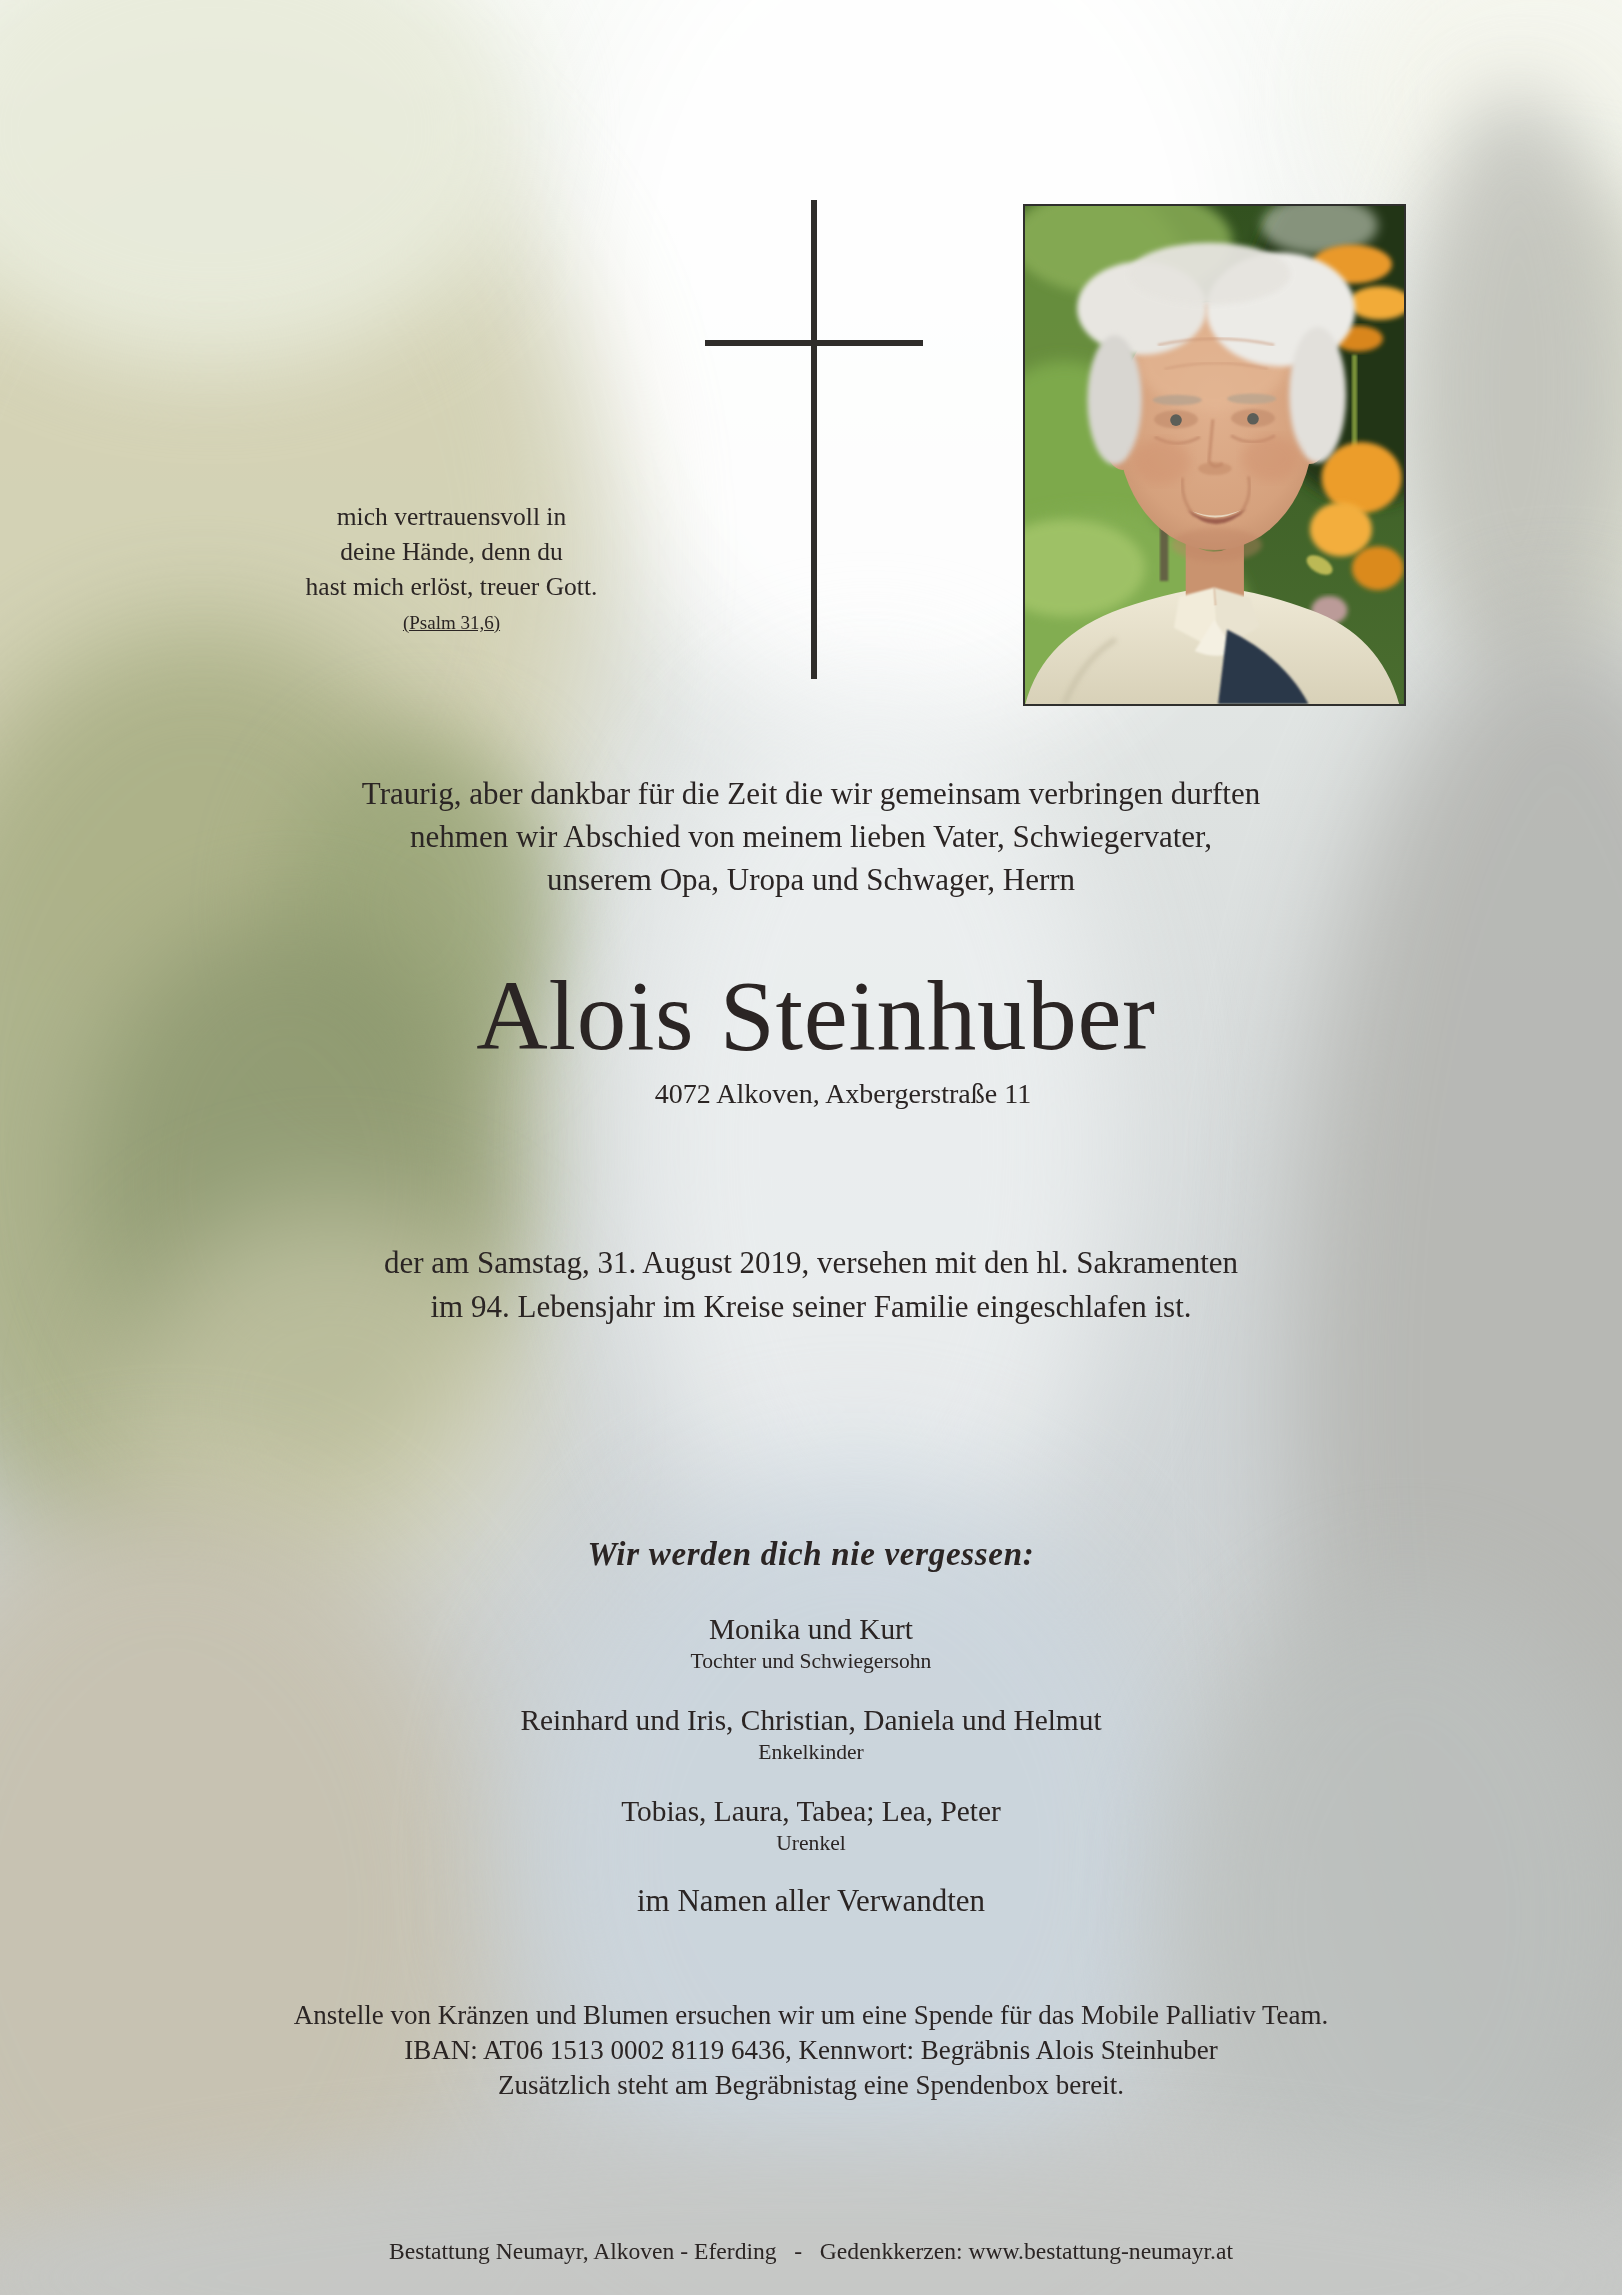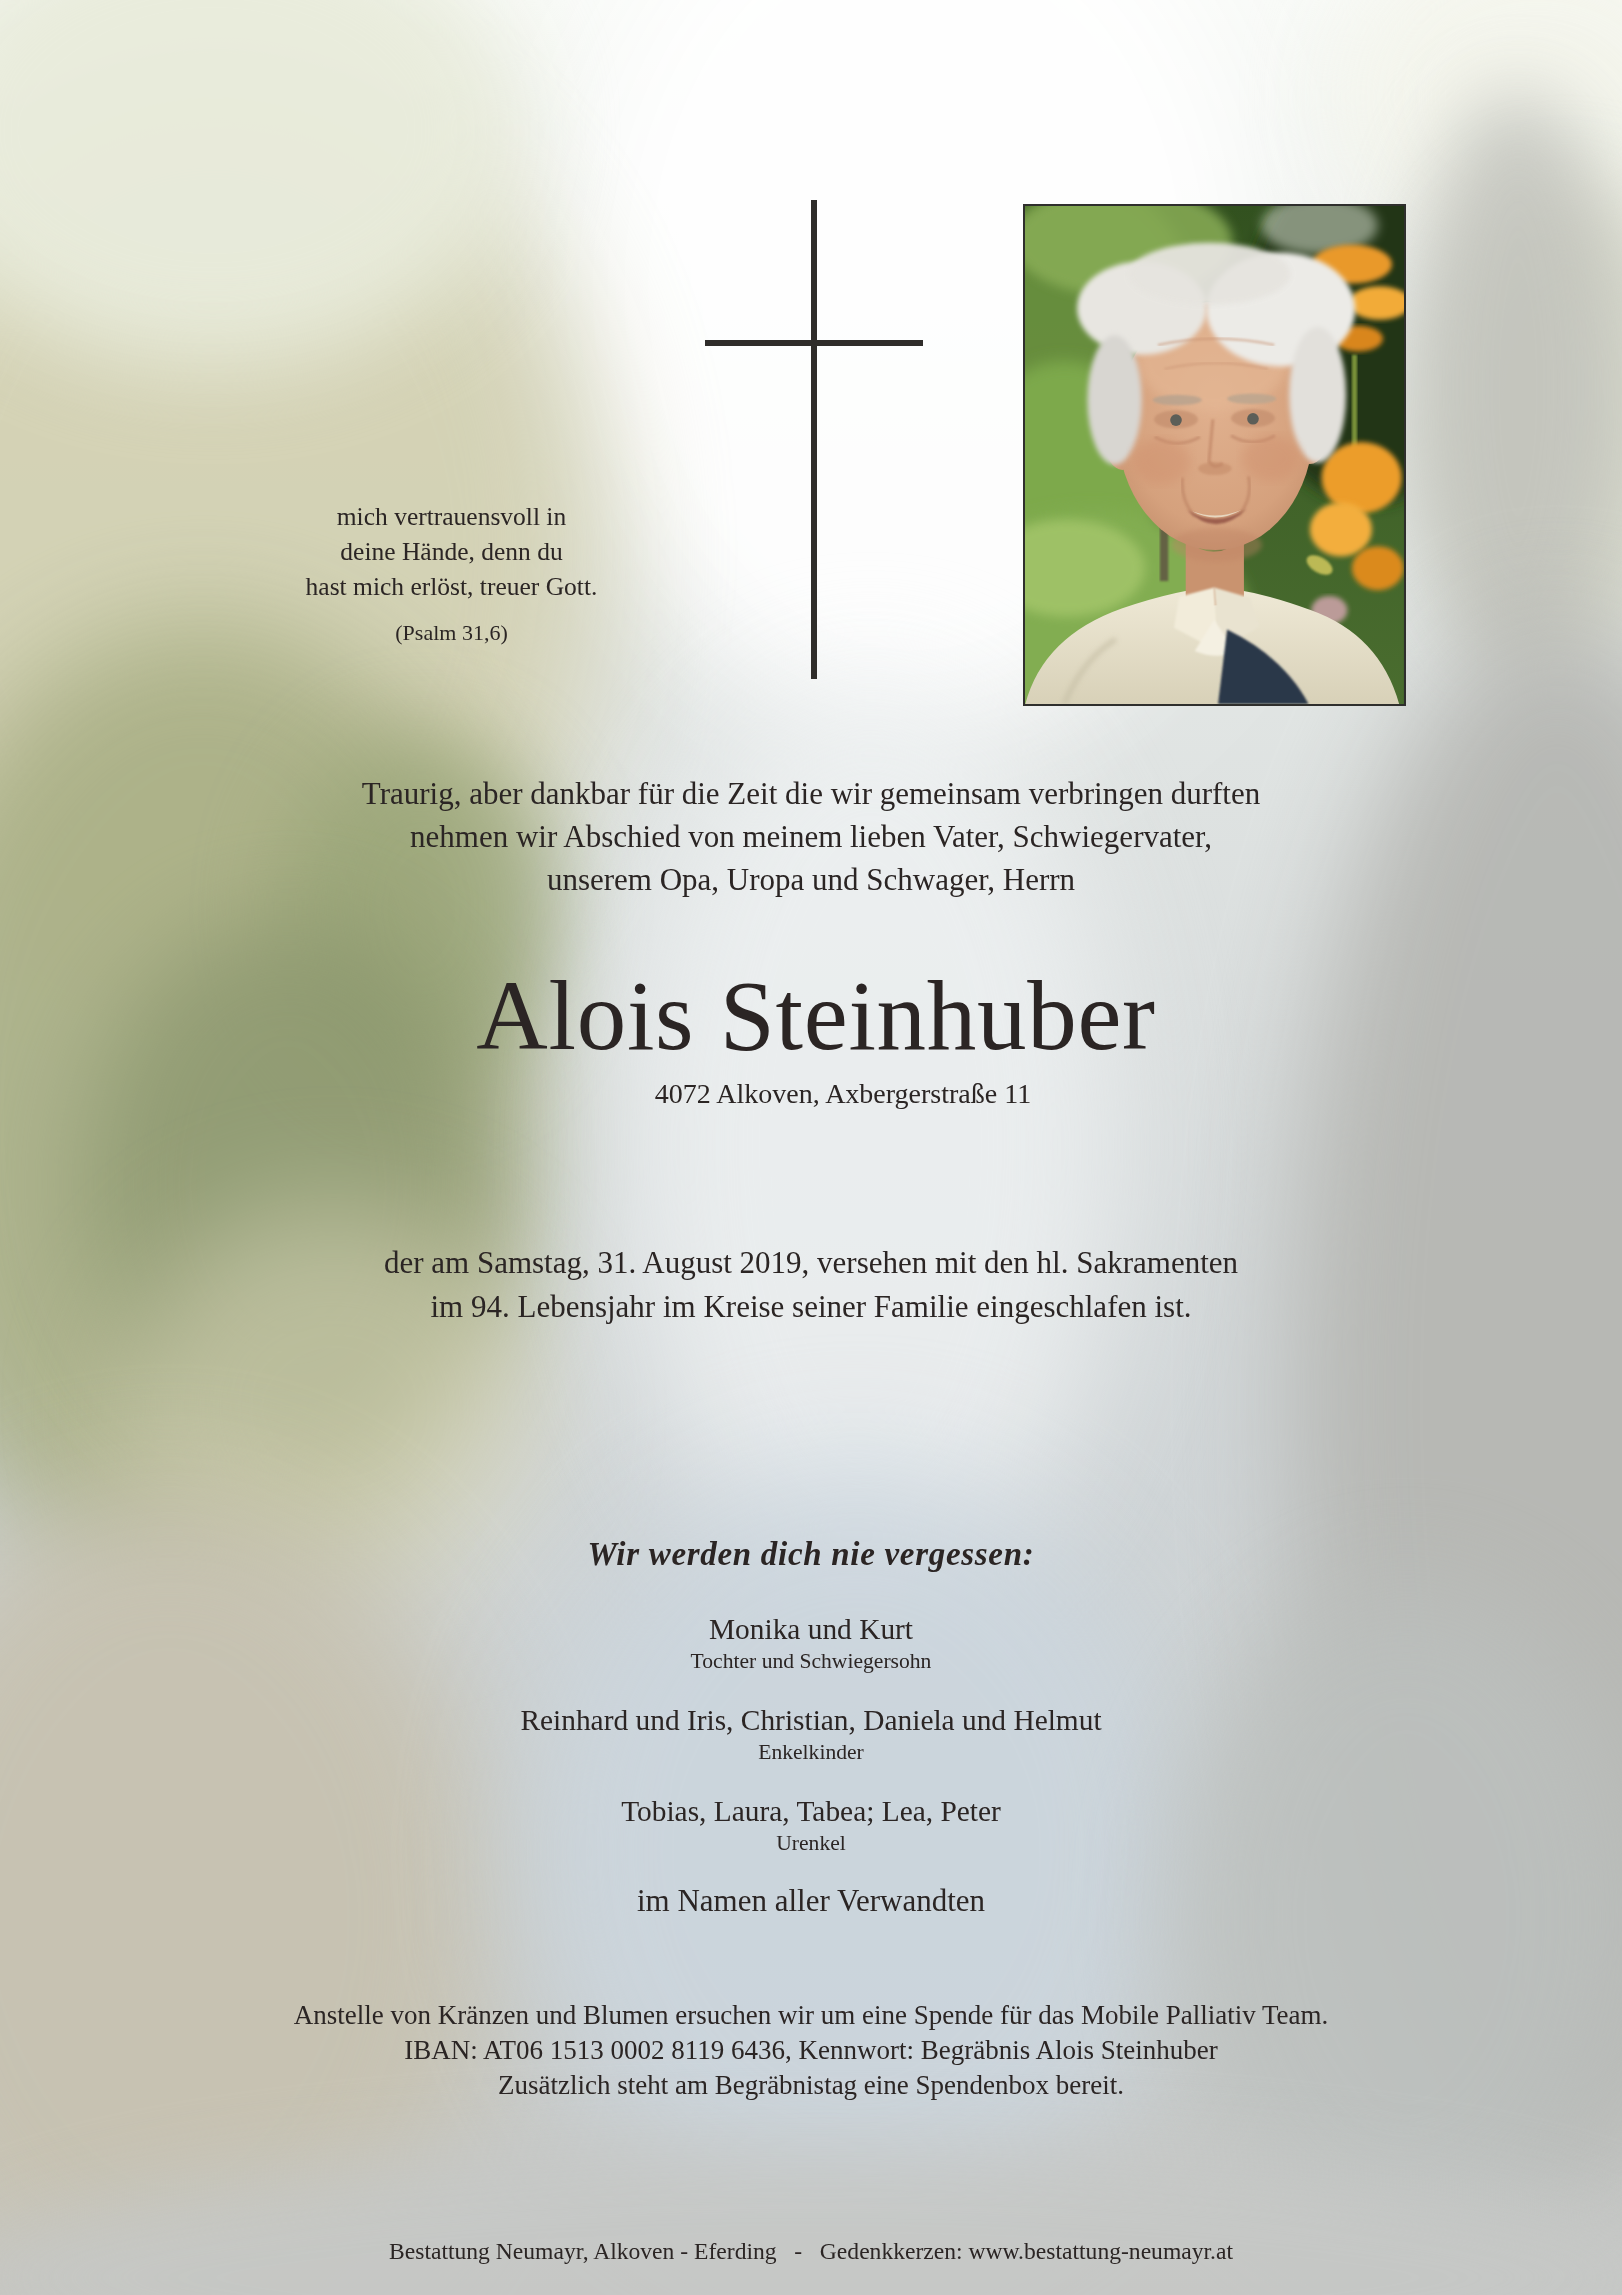--- a/index.html
+++ b/index.html
@@ -28,21 +28,21 @@
   .t{position:absolute;left:0;width:1622px;text-align:center;}
 
   #cross-v{position:absolute;left:811px;top:200px;width:5.9px;height:479px;background:#2f2d2a;}
   #cross-h{position:absolute;left:705px;top:340px;width:218px;height:5.9px;background:#2f2d2a;}
 
   #photo{position:absolute;left:1023px;top:204px;width:383px;height:502px;
          border:2.6px solid #2f2f2d;box-sizing:border-box;overflow:hidden;background:#3c5c28;}
   #photo svg{display:block;width:100%;height:100%;}
 
   #psalm{position:absolute;left:216px;width:471px;top:499px;font-size:25.5px;line-height:35px;text-align:center;}
-  #psalm .ref{font-size:22px;line-height:26px;margin-top:16px;}
+  #psalm .ref{font-size:19px;line-height:26px;margin-top:6px;text-decoration:underline;}
   #intro{top:772px;font-size:31px;line-height:43px;}
   #name{top:957px;font-size:99px;line-height:1.1;letter-spacing:0.7px;}
   #address{top:1078px;font-size:28px;padding-left:32px;}
   #death{top:1241px;font-size:31px;line-height:44px;}
   #funeral{top:1357px;font-size:31px;line-height:43px;}
   #farewell{top:1536px;font-size:33px;font-weight:bold;font-style:italic;letter-spacing:0.7px;}
   .mourner .names{font-size:29.4px;line-height:35px;}
   .mourner .relation{font-size:21.6px;line-height:29px;}
   #m1{top:1612px;} #m2{top:1703px;} #m3{top:1794px;}
   #closing{top:1883px;font-size:31px;}

